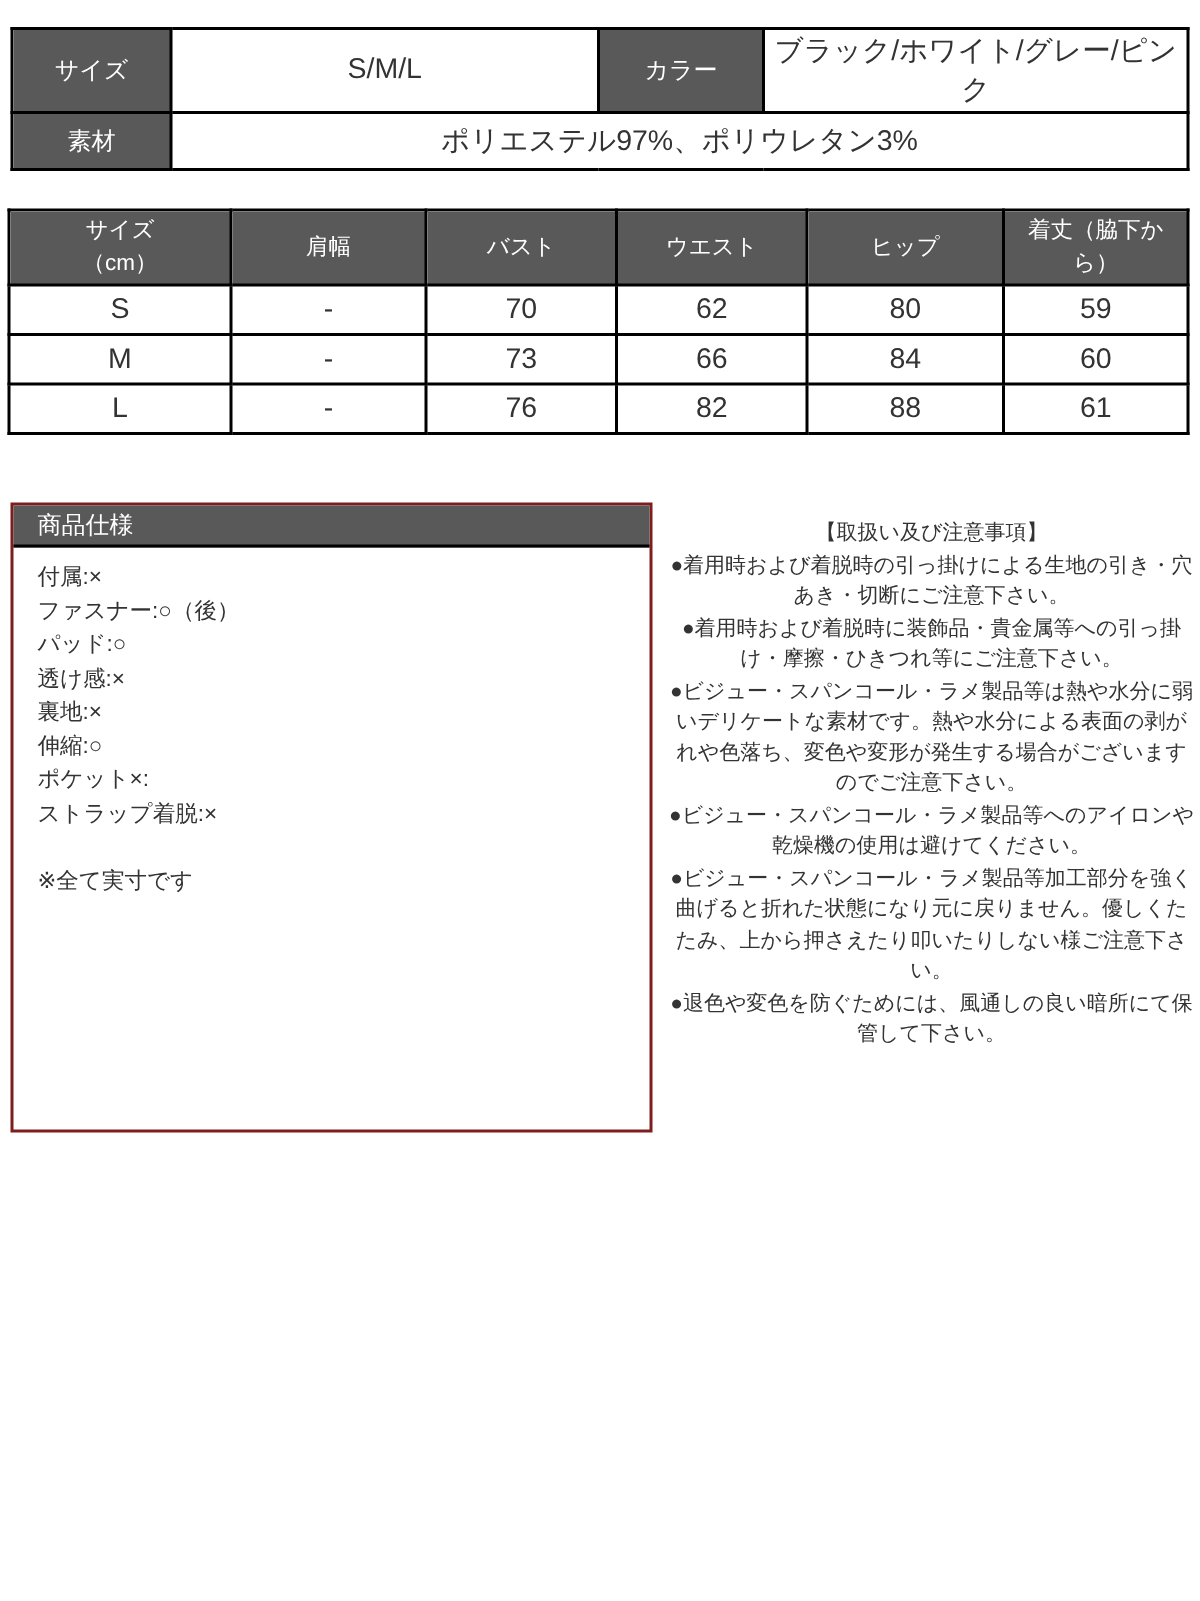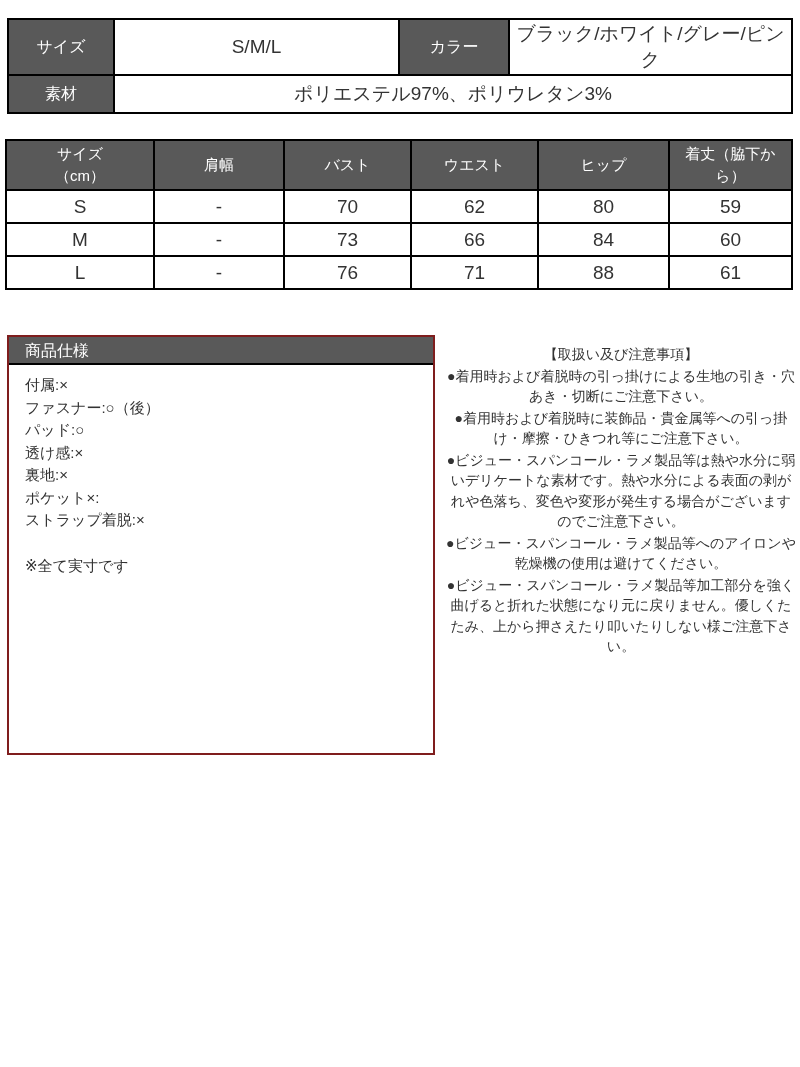--- a/index.html
+++ b/index.html
@@ -112,43 +112,45 @@
       <td class="val">-</td>
       <td class="val">73</td>
       <td class="val">66</td>
       <td class="val">84</td>
       <td class="val">60</td>
     </tr>
     <tr class="drow">
       <td class="val">L</td>
       <td class="val">-</td>
       <td class="val">76</td>
-      <td class="val">71</td>
+      <td class="val">82</td>
       <td class="val">88</td>
       <td class="val">61</td>
     </tr>
   </tbody>
     </table>
 
   <div class="spec-box">
     <div class="spec-title">商品仕様</div>
     <div class="spec-body">
       <div class="spec-line">付属:×</div>
       <div class="spec-line">ファスナー:○（後）</div>
       <div class="spec-line">パッド:○</div>
       <div class="spec-line">透け感:×</div>
       <div class="spec-line">裏地:×</div>
+      <div class="spec-line">伸縮:○</div>
       <div class="spec-line">ポケット×:</div>
       <div class="spec-line">ストラップ着脱:×</div>
       <div class="spec-line spec-note">※全て実寸です</div>
     </div>
   </div>
 
   <div class="care">
     <p class="care-title">【取扱い及び注意事項】</p>
     <p>●着用時および着脱時の引っ掛けによる生地の引き・穴あき・切断にご注意下さい。</p>
     <p>●着用時および着脱時に装飾品・貴金属等への引っ掛け・摩擦・ひきつれ等にご注意下さい。</p>
     <p>●ビジュー・スパンコール・ラメ製品等は熱や水分に弱いデリケートな素材です。熱や水分による表面の剥がれや色落ち、変色や変形が発生する場合がございますのでご注意下さい。</p>
     <p>●ビジュー・スパンコール・ラメ製品等へのアイロンや乾燥機の使用は避けてください。</p>
     <p>●ビジュー・スパンコール・ラメ製品等加工部分を強く曲げると折れた状態になり元に戻りません。優しくたたみ、上から押さえたり叩いたりしない様ご注意下さい。</p>
+    <p>●退色や変色を防ぐためには、風通しの良い暗所にて保管して下さい。</p>
   </div>
 
 </div>
 
 </body></html>

